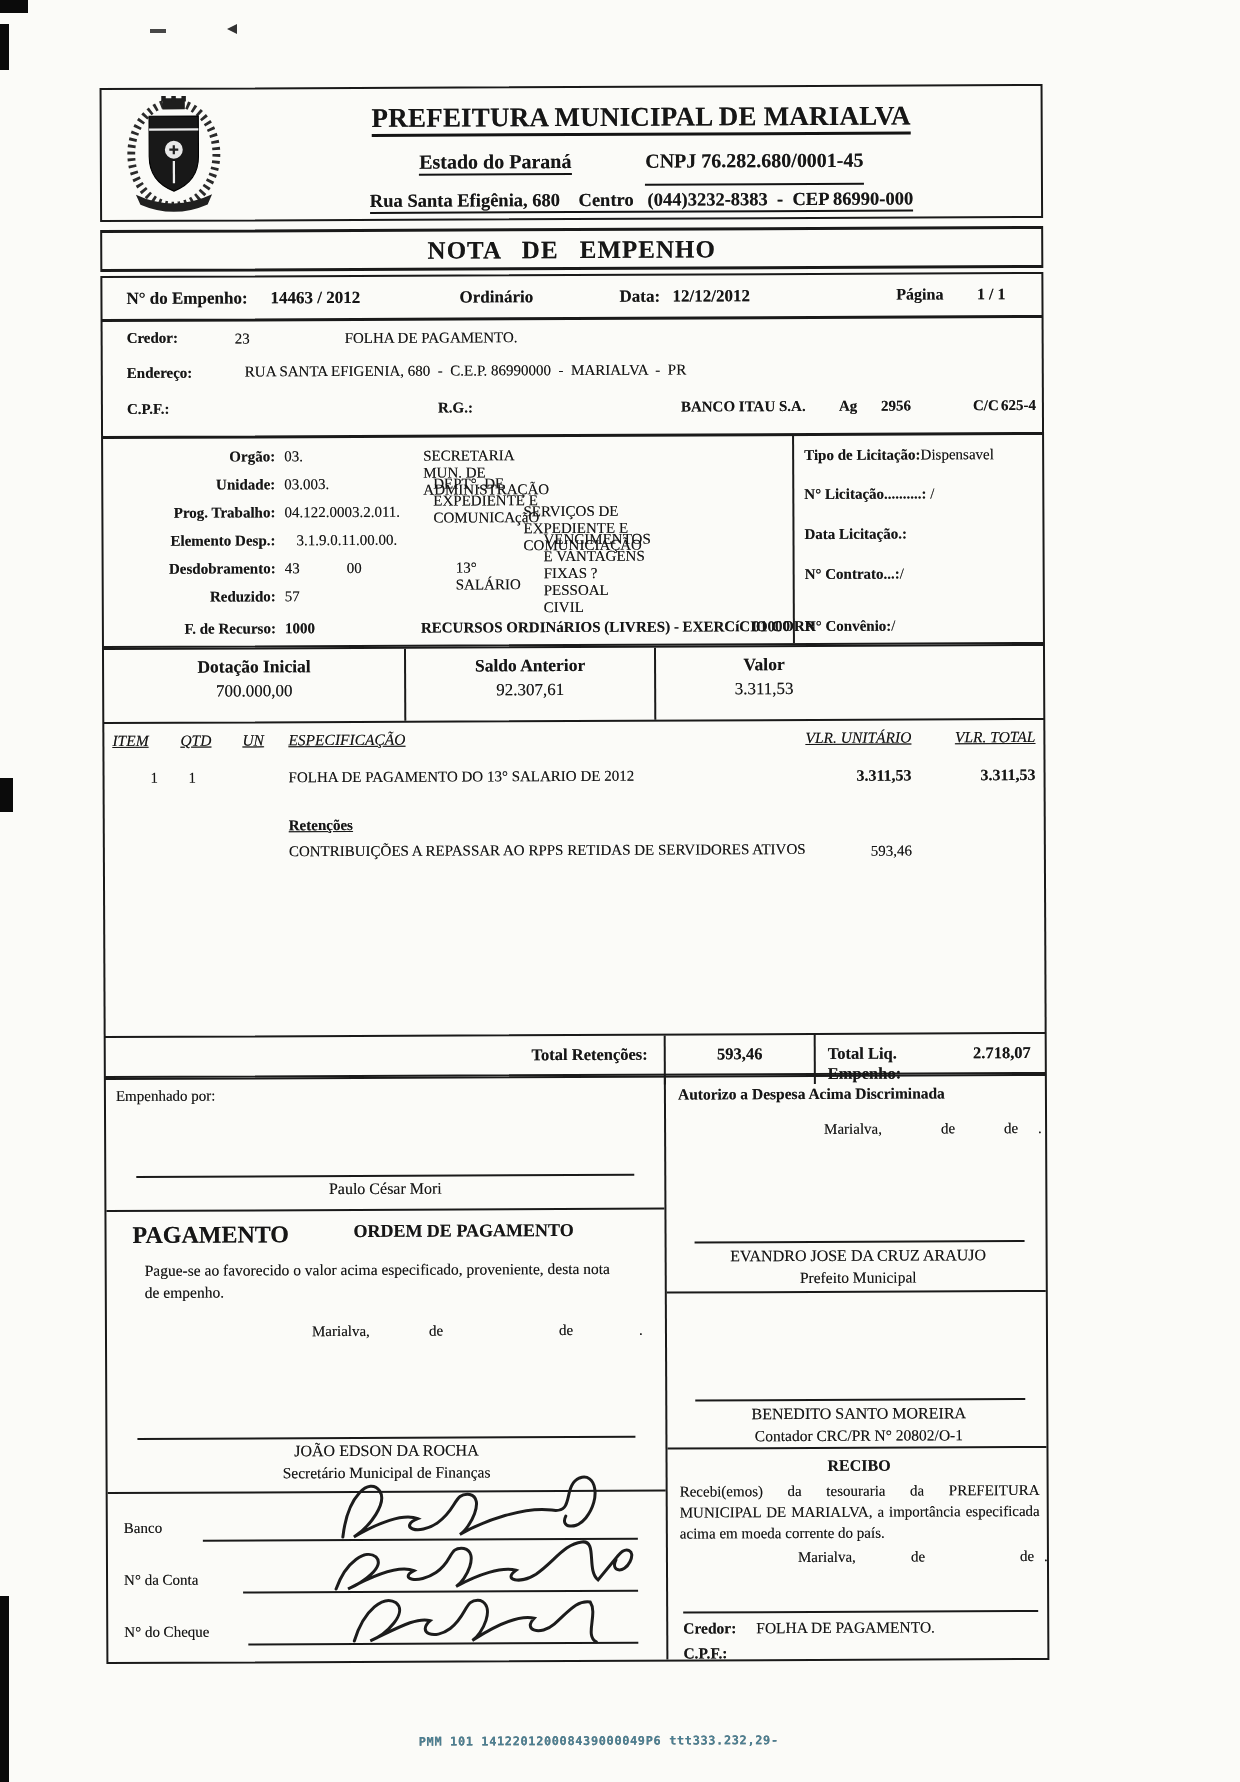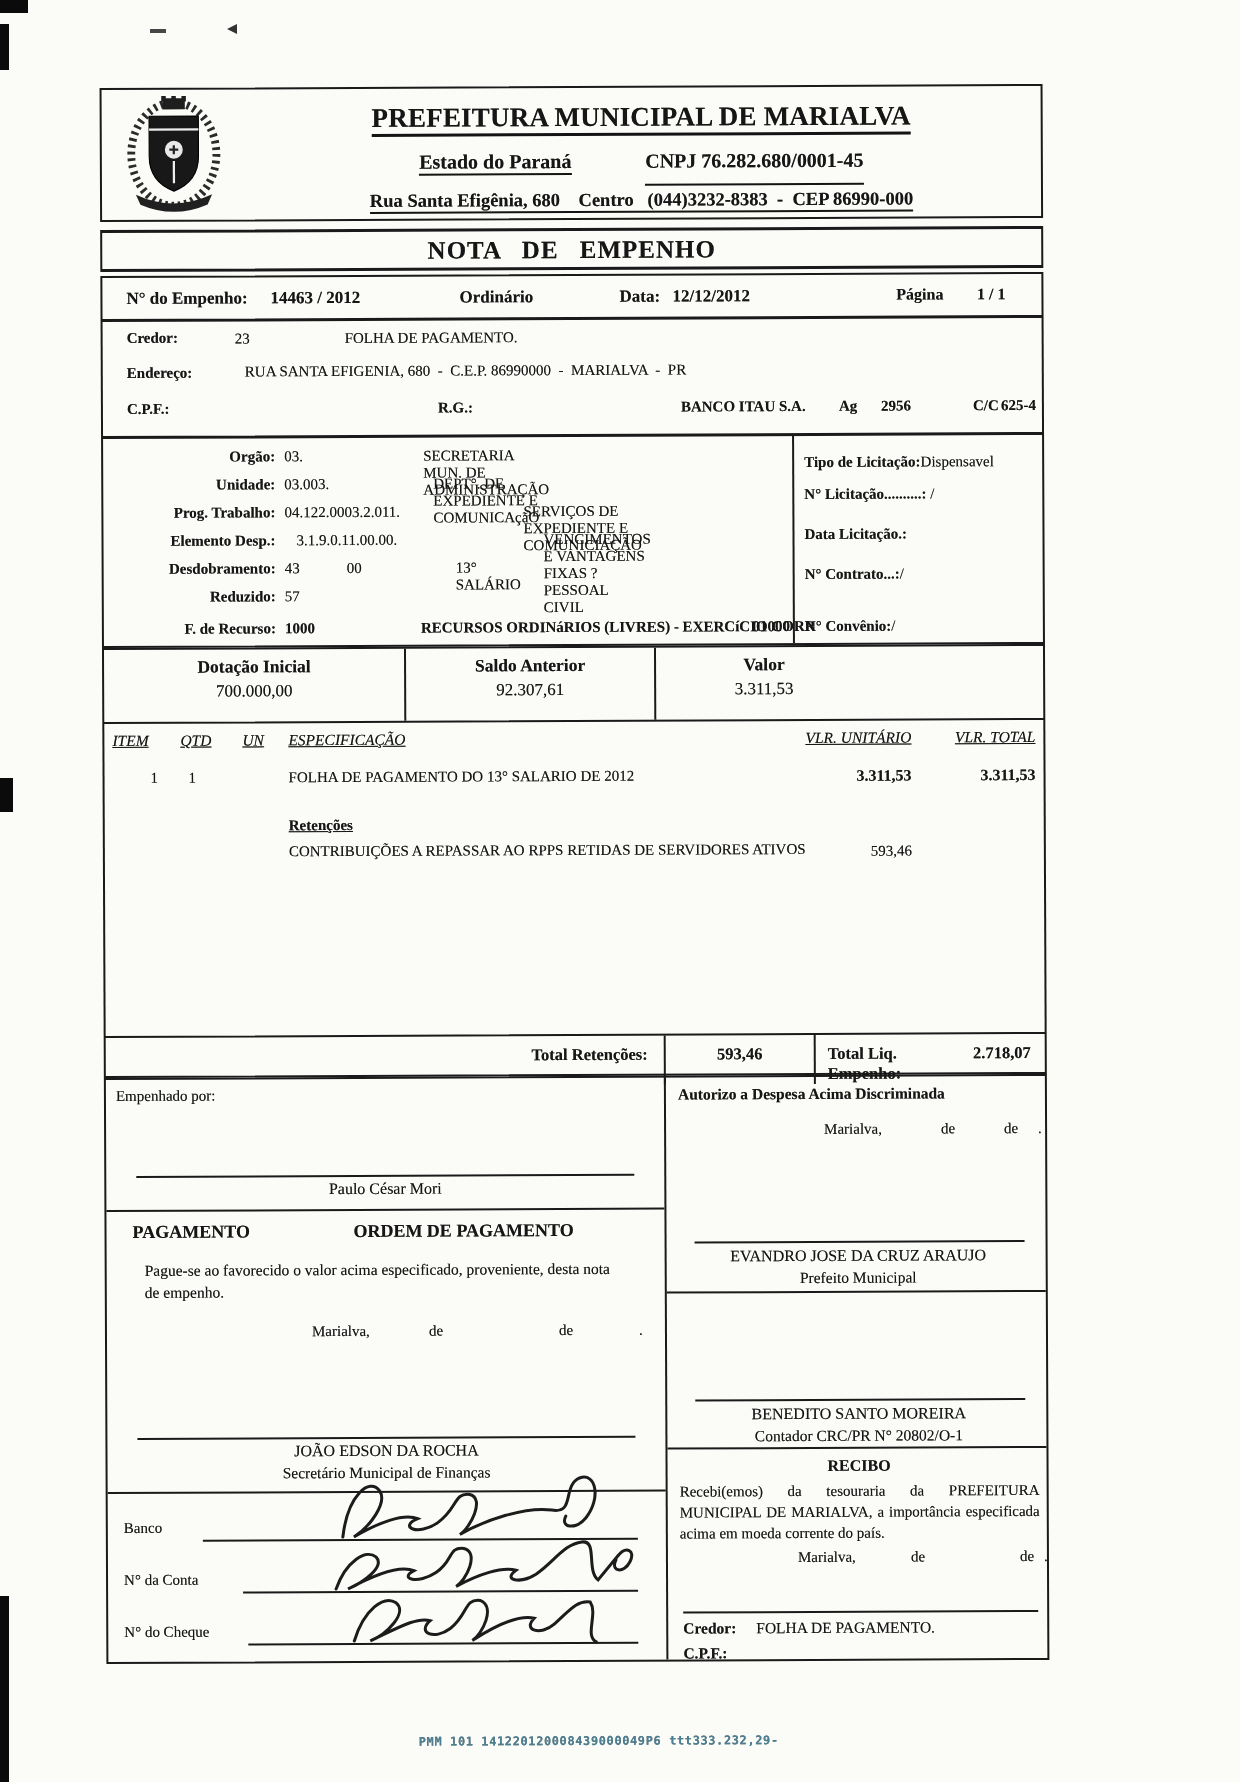--- a/index.html
+++ b/index.html
@@ -126,21 +126,21 @@
       <span class="abs" style="left:181px;">57</span>
     </div>
     <div class="abs b" style="top:182px;left:0;height:26px;">
       <span class="abs" style="left:0;width:172px;text-align:right;">F. de Recurso:</span>
       <span class="abs" style="left:181px;">1000</span>
       <span class="abs" style="left:317px;white-space:nowrap;">RECURSOS ORDINáRIOS (LIVRES) - EXERCíCIO CORR</span>
       <span class="abs" style="left:600px;width:86px;text-align:right;">01000</span>
     </div>
 
     <div class="abs" style="right:0;top:0;width:248px;height:100%;border-left:2px solid #1a1a1a;">
-      <div class="abs" style="left:10px;top:18px;text-align:right;"><span class="b">Tipo de Licitação:</span><span>Dispensavel</span></div>
+      <div class="abs" style="left:10px;top:11px;text-align:right;"><span class="b">Tipo de Licitação:</span><span>Dispensavel</span></div>
       <div class="abs" style="left:10px;top:50px;"><span class="b">N° Licitação..........:</span> <span>/</span></div>
       <div class="abs" style="left:10px;top:90px;"><span class="b">Data Licitação.:</span> <span></span></div>
       <div class="abs" style="left:10px;top:130px;"><span class="b">N° Contrato...:</span><span>/</span></div>
       <div class="abs" style="left:10px;top:182px;"><span class="b">N° Convênio:</span><span>/</span></div>
     </div>
   </div>
 
   <div class="box" style="top:560px;height:76px;display:grid;grid-template-columns:300px 250px 218px auto;">
     <div class="ctr" style="padding-top:7px;">
       <div class="b" style="font-size:17.5px;">Dotação Inicial</div>
@@ -188,21 +188,21 @@
   </div>
 
   <div class="box" style="top:990px;height:586px;">
     <div class="v-div" style="left:558px;top:0;height:100%;"></div>
 
     <span class="abs" style="left:10px;top:8px;">Empenhado por:</span>
     <div class="sigline" style="left:30px;width:498px;top:96px;"></div>
     <div class="abs ctr" style="left:0;width:558px;top:101px;font-size:16px;">Paulo César Mori</div>
     <div class="h-div" style="left:0;width:558px;top:130px;"></div>
 
-    <span class="abs b" style="left:26px;top:142px;font-size:18px;">PAGAMENTO</span>
+    <span class="abs b" style="left:26px;top:142px;font-size:24px;">PAGAMENTO</span>
     <span class="abs b ctr" style="left:207px;width:300px;top:142px;font-size:18px;">ORDEM DE PAGAMENTO</span>
     <div class="abs" style="left:38px;top:180px;width:480px;font-size:15.5px;line-height:1.42;">Pague-se ao favorecido o valor acima especificado, proveniente, desta nota de empenho.</div>
     <div class="abs" style="left:0;top:244px;width:558px;">
       <span class="abs" style="left:205px;">Marialva,</span>
       <span class="abs" style="left:322px;">de</span>
       <span class="abs" style="left:452px;">de</span>
       <span class="abs" style="left:532px;">.</span>
     </div>
     <div class="sigline" style="left:30px;width:498px;top:358px;"></div>
     <div class="abs ctr" style="left:0;width:558px;top:363px;font-size:16px;">JOÃO EDSON DA ROCHA</div>

